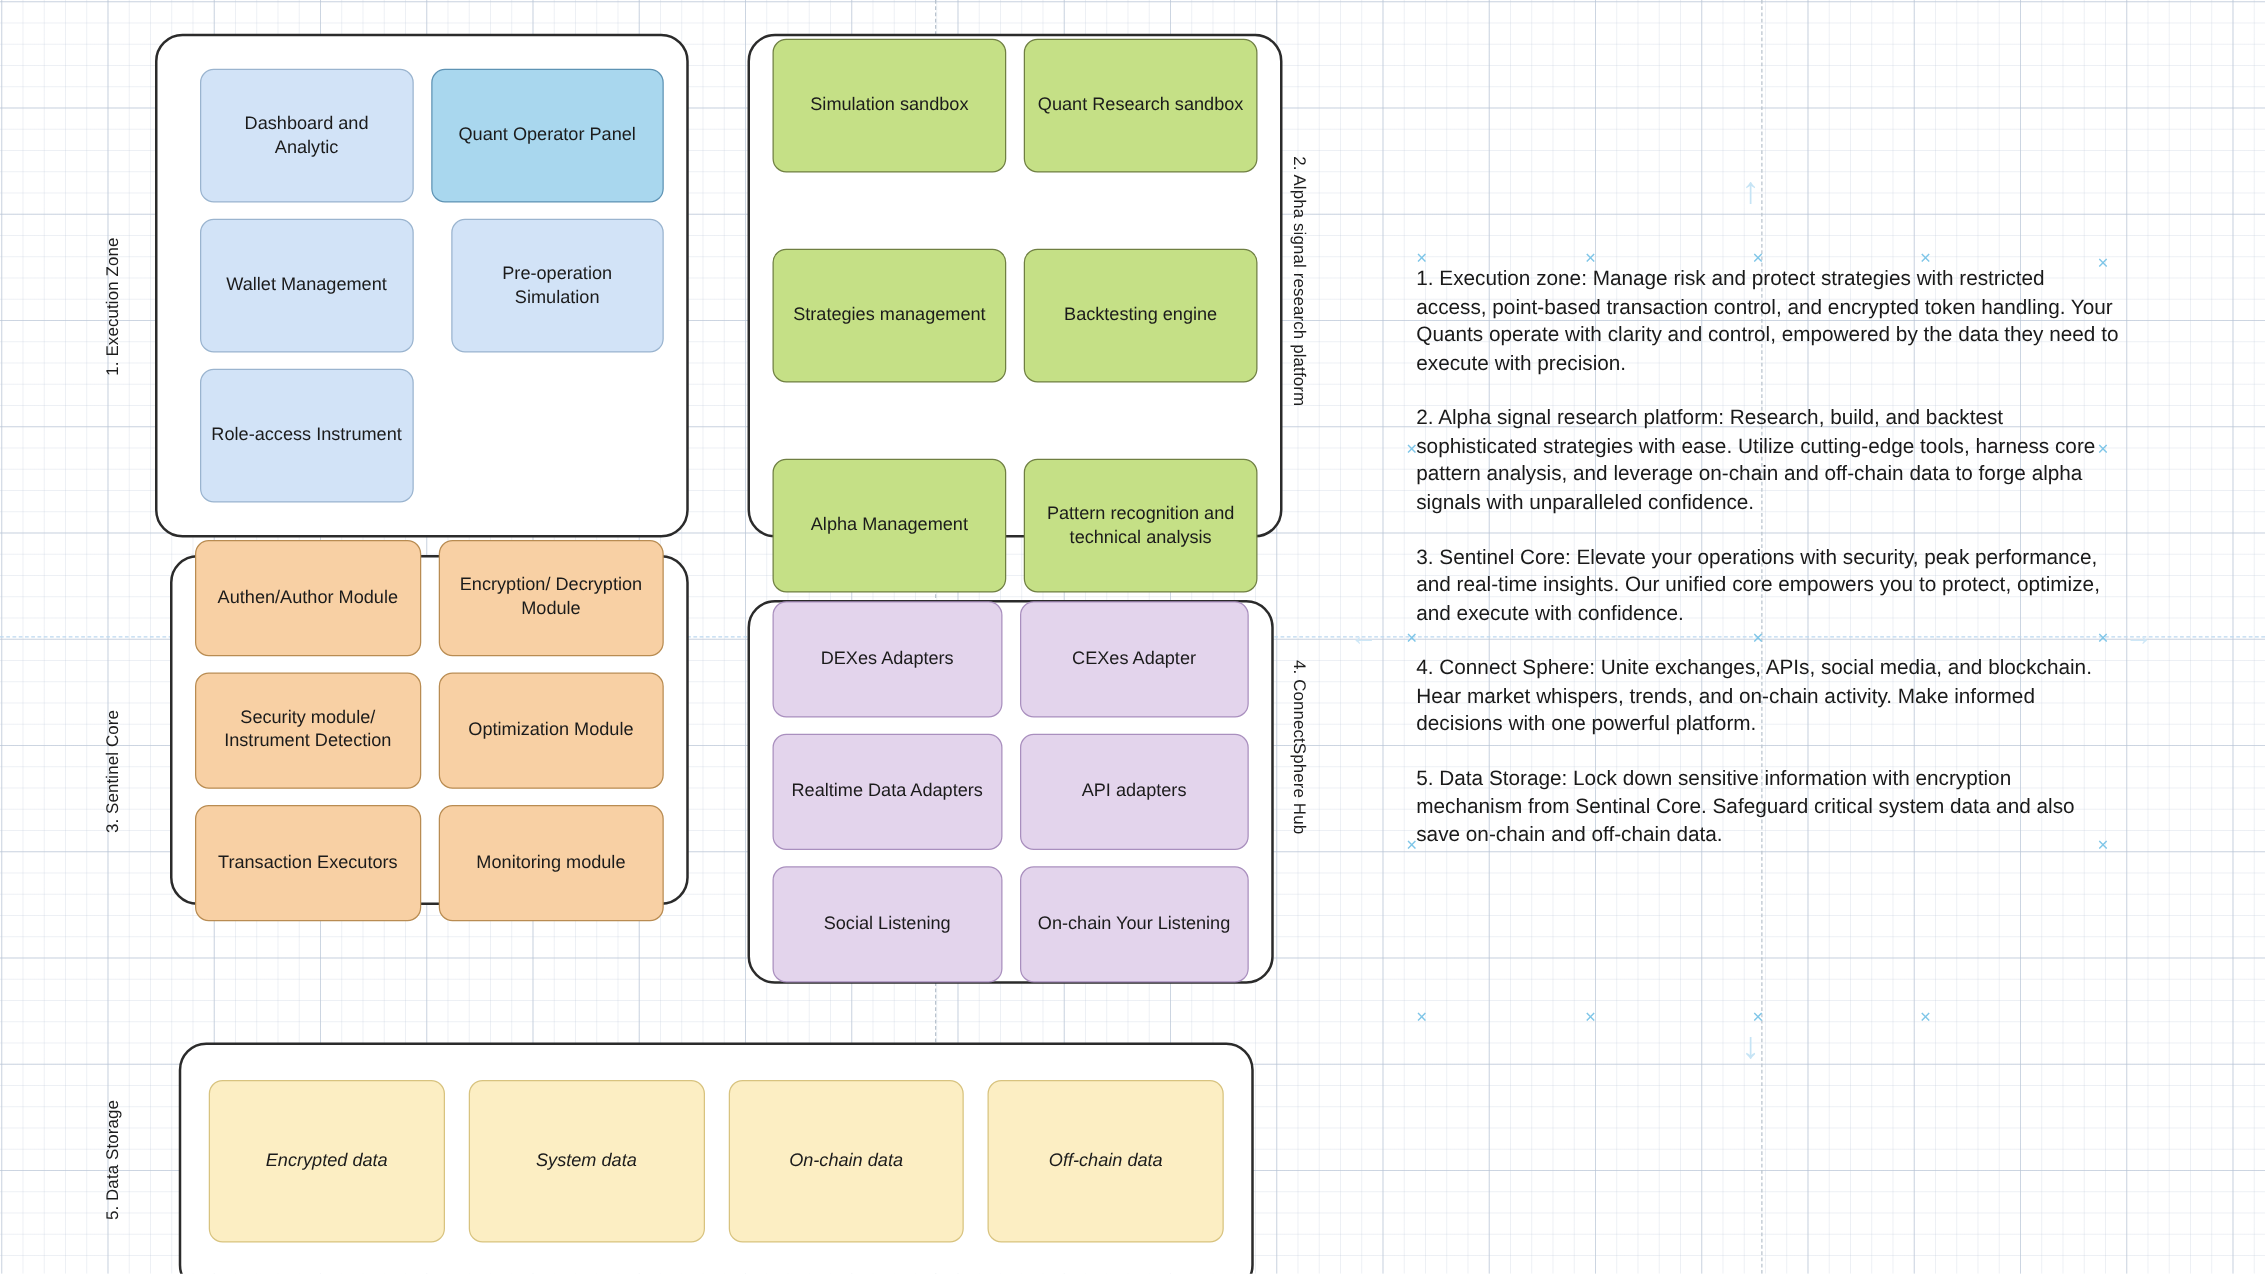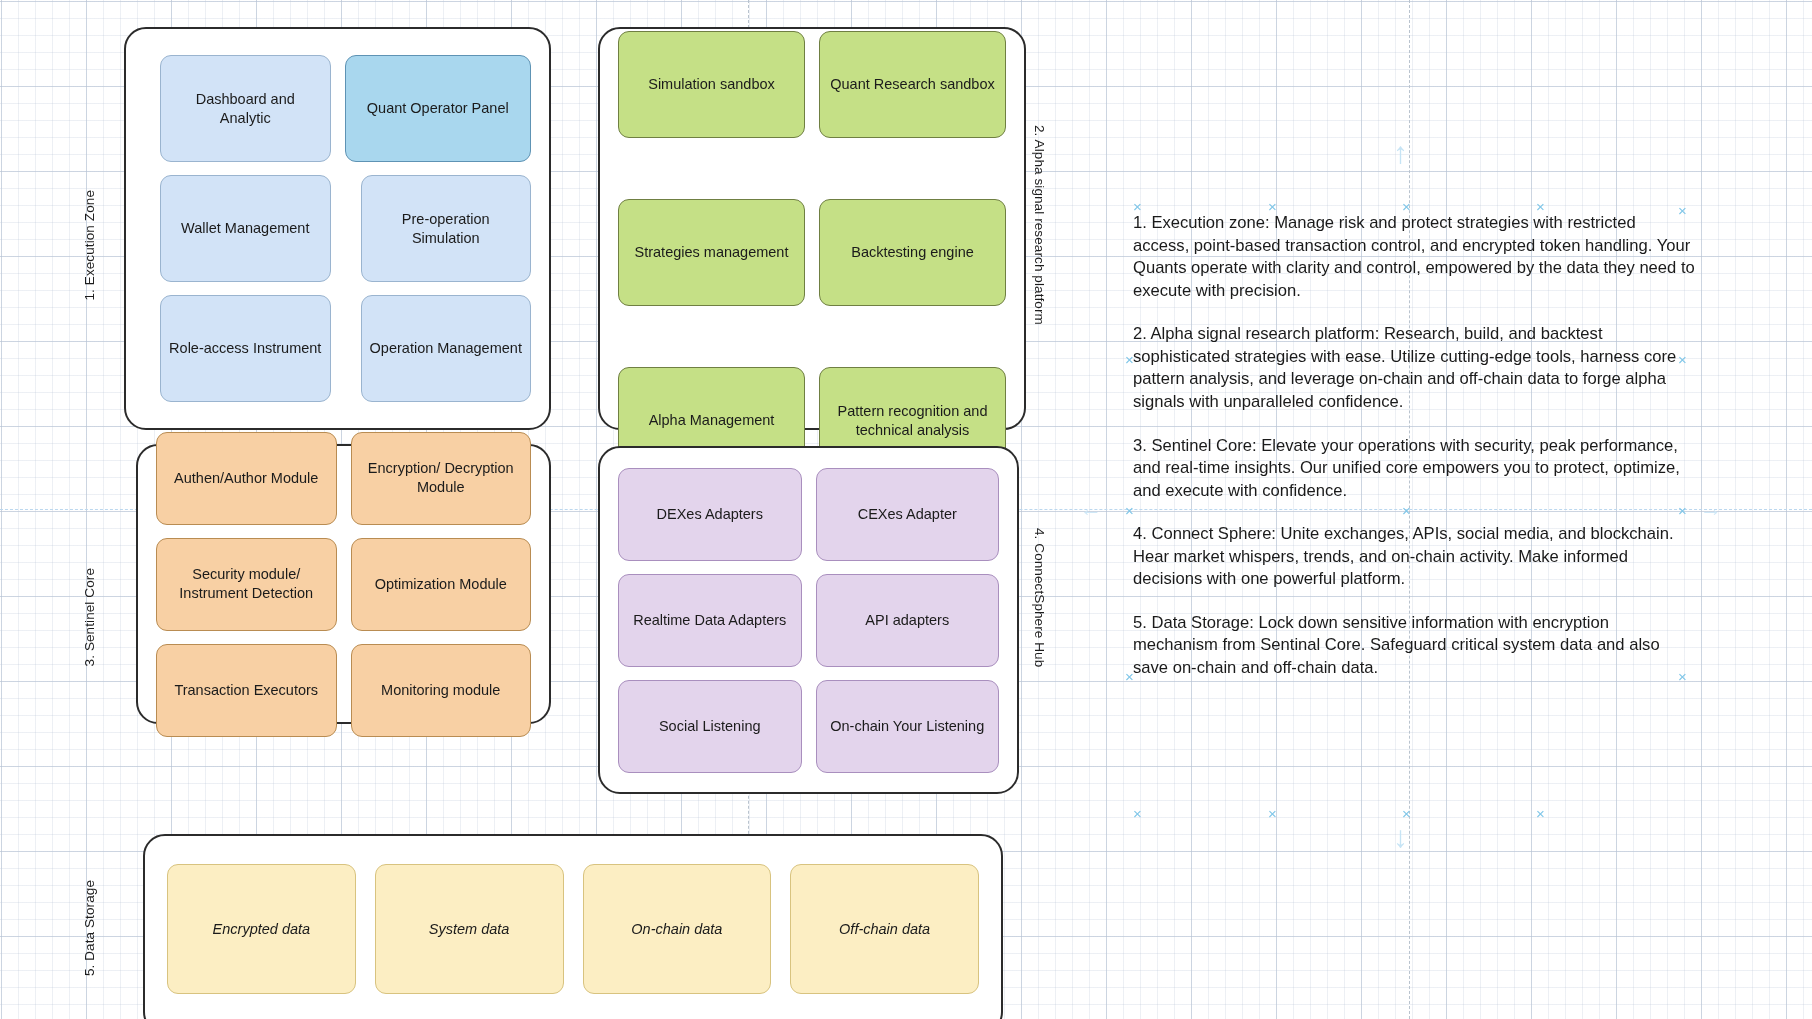--- a/index.html
+++ b/index.html
@@ -112,21 +112,21 @@
   .card.blue-accent { background: #a9d7ee; border: 1.4px solid #5e93b4; }
   .card.green       { background: #c5e086; border: 1.4px solid #6f7f42; margin-top: 48px; }
   .card.orange      { background: #f8d0a4; border: 1.2px solid #b98c52; }
   .card.purple      { background: #e3d4ec; border: 1.2px solid #a98fbe; }
   .card.yellow      { background: #fceec3; border: 1.2px solid #d8c37f; }
 
   
   #zone-execution { left: 124px;  top: 27px;  width: 427px;  height: 403px; }
   #zone-alpha     { left: 598px;  top: 27px;  width: 428px;  height: 403px; }
   #zone-sentinel  { left: 136px;  top: 444px; width: 415px;  height: 280px; }
-  #zone-connect   { left: 598px;  top: 446px; width: 421px;  height: 348px; }
+  #zone-connect   { left: 598px;  top: 480px; width: 421px;  height: 307px; }
   #zone-storage   { left: 143px;  top: 834px; width: 860px;  height: 200px; }
 
   #zone-execution .zone-inner,
   #zone-alpha .zone-inner,
   #zone-sentinel .zone-inner,
   #zone-connect .zone-inner {
     grid-template-columns: 1fr 1fr;
     gap: 13px 14px;
     padding: 15px 18px;
   }
@@ -193,21 +193,20 @@
 <span class="h-arrow-right" style="left:1700px; top:498px;">→</span>
 
 <div class="zone-label left" style="left:82px; top:190px;">1. Execution Zone</div>
 <div class="zone" id="zone-execution">
   <div class="zone-inner">
     <div class="card blue">Dashboard and Analytic</div>
     <div class="card blue-accent">Quant Operator Panel</div>
     <div class="card blue">Wallet Management</div>
     <div class="card blue">Pre-operation Simulation</div>
     <div class="card blue">Role-access Instrument</div>
-    <div class="card blue">Operation Management</div>
   </div>
 </div>
 
 <div class="zone-label right" style="left:1032px; top:125px;">2. Alpha signal research platform</div>
 <div class="zone" id="zone-alpha">
   <div class="zone-inner">
     <div class="card green">Simulation sandbox</div>
     <div class="card green">Quant Research sandbox</div>
     <div class="card green">Strategies management</div>
     <div class="card green">Backtesting engine</div>

